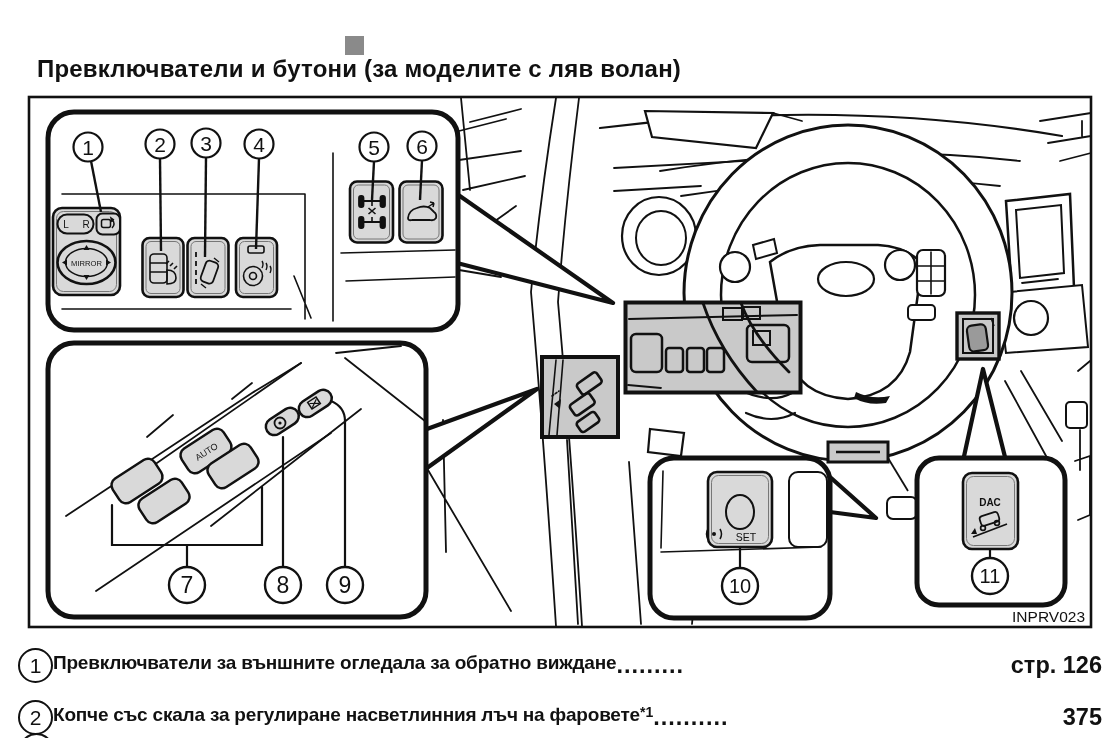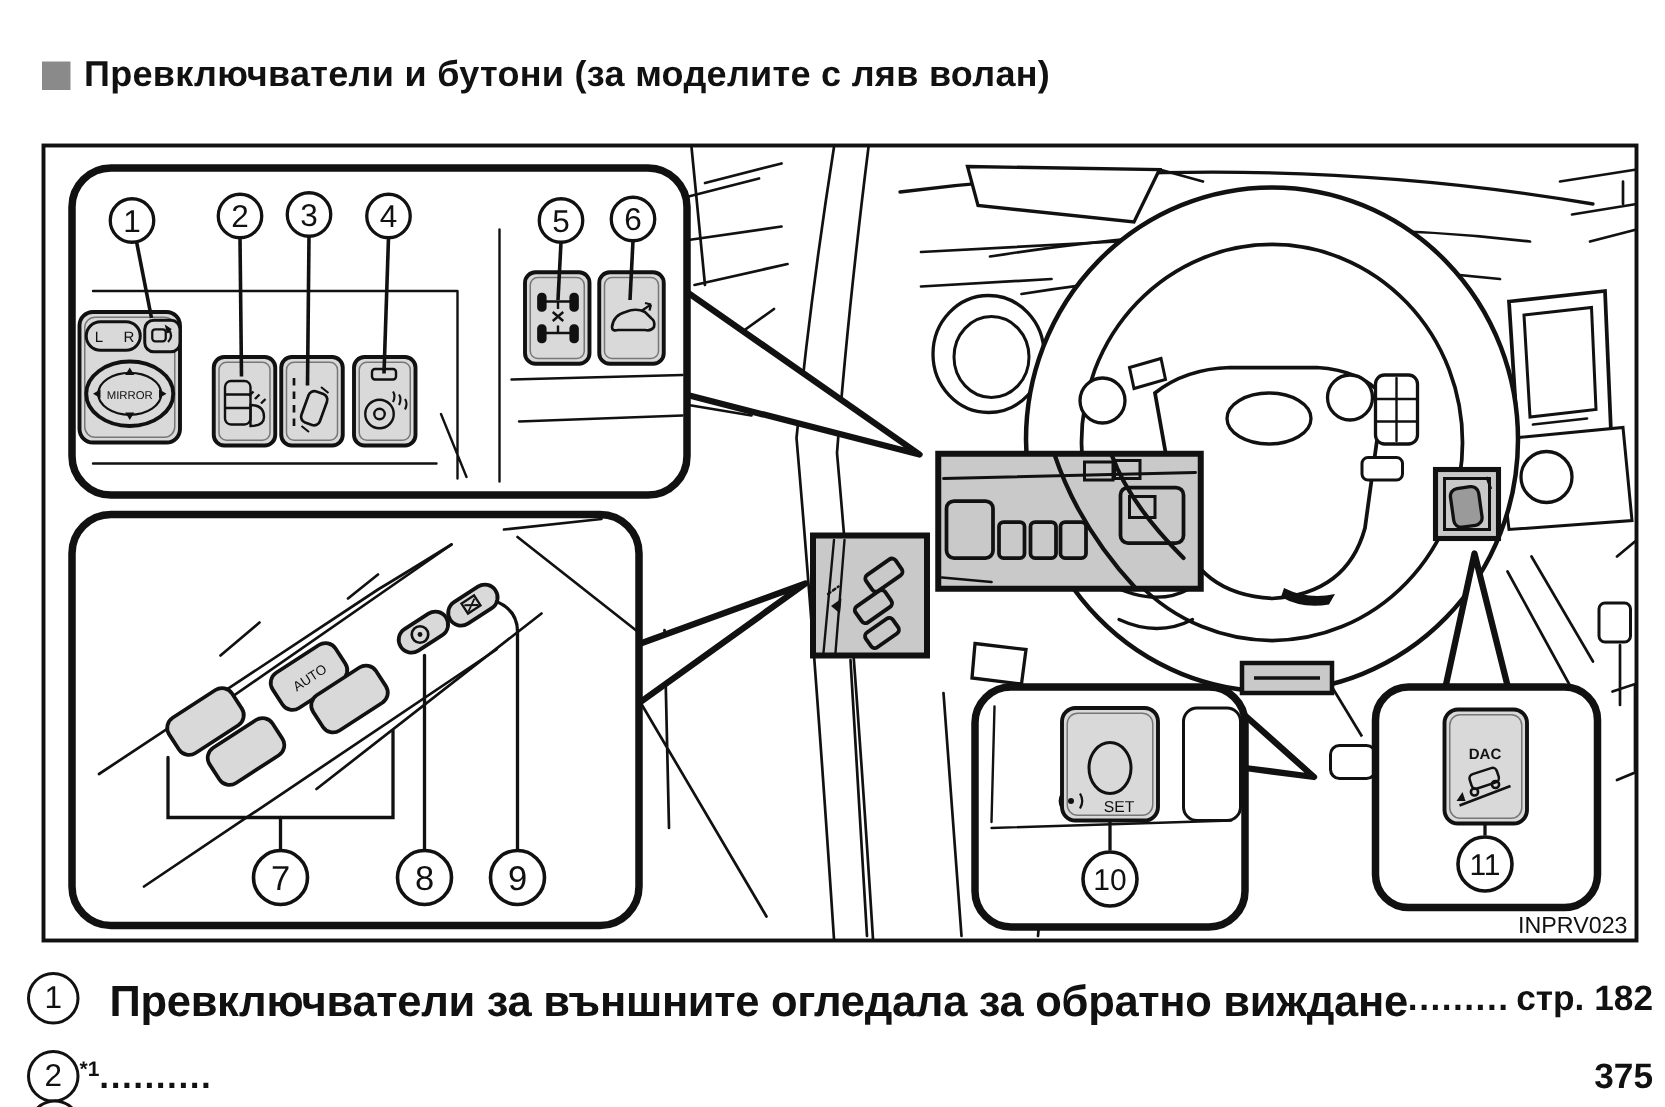--- a/index.html
+++ b/index.html
@@ -1,33 +1,33 @@
 <!DOCTYPE html>
 <html><head>
 <meta charset="utf-8">
 <style>
   html,body{margin:0;padding:0;}
   body{
     width:1110px;height:738px;overflow:hidden;background:#fff;
     font-family:"Liberation Sans",sans-serif;color:#111;position:relative;
   }
-  .title-row{position:absolute;left:28px;top:36px;display:flex;align-items:center;}
+  .title-row{position:absolute;left:28px;top:36px;display:flex;align-items:center;flex-direction:column;}
   .bullet{width:19px;height:19px;background:#8a8a8a;display:inline-block;flex:0 0 auto;}
   .page-title{font-size:24px;font-weight:bold;margin:0 0 0 9px;white-space:nowrap;letter-spacing:0.2px;}
   svg.fig{position:absolute;left:0;top:0;}
   .list{position:absolute;left:0;top:0;width:1110px;}
   .item{position:absolute;left:18px;width:1084px;display:flex;align-items:flex-start;}
   .item1{top:648px;}
   .item2{top:700px;}
   .circ{
     flex:0 0 auto;width:31px;height:31px;border:2.3px solid #111;border-radius:50%;
     display:flex;align-items:center;justify-content:center;
     font-size:21px;font-weight:400;background:#fff;
   }
-  .itxt{font-size:29px;font-weight:bold;padding-top:4px;margin-left:20px;white-space:nowrap;letter-spacing:-0.2px;}
+  .itxt{font-size:19px;font-weight:bold;padding-top:4px;margin-left:0;white-space:nowrap;letter-spacing:-0.2px;}
   .sup{font-size:14px;font-weight:bold;vertical-align:6px;padding-top:4px;}
   .dots{font-size:23.5px;font-weight:bold;padding-top:4px;letter-spacing:1px;}
   .pg{position:absolute;right:0px;top:0;font-size:23.5px;font-weight:bold;padding-top:4px;}
   .partial-circle{
     position:absolute;left:19px;top:733px;width:31px;height:31px;
     border:2.3px solid #111;border-radius:50%;background:#fff;
   }
   text{font-family:"Liberation Sans",sans-serif;fill:#111;}
 </style>
 </head>
@@ -365,22 +365,23 @@
   </g>
 
   <text x="1085" y="622" font-size="15.5" text-anchor="end">INPRV023</text>
 </svg>
 
 <div class="list">
   <div class="item item1">
     <span class="circ">1</span>
     <span class="itxt">Превключватели за външните огледала за обратно виждане</span>
     <span class="dots">.........</span>
-    <span class="pg">стр. 182</span>
+    <span class="pg">стр. 126</span>
   </div>
   <div class="item item2">
     <span class="circ">2</span>
+    <span class="itxt">Копче със скала за регулиране насветлинния лъч на фаровете</span>
     <span class="sup">*1</span>
     <span class="dots">..........</span>
     <span class="pg">375</span>
   </div>
   <div class="partial-circle"></div>
 </div>
 
 </body></html>

